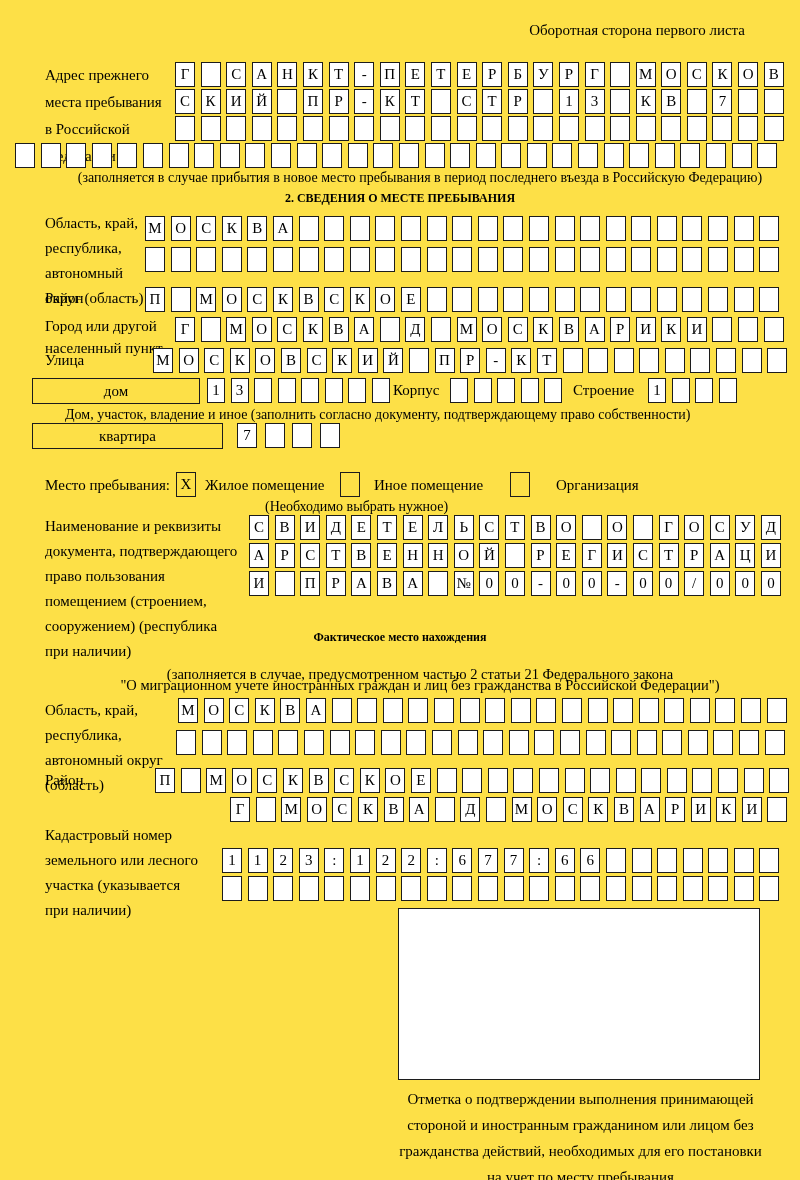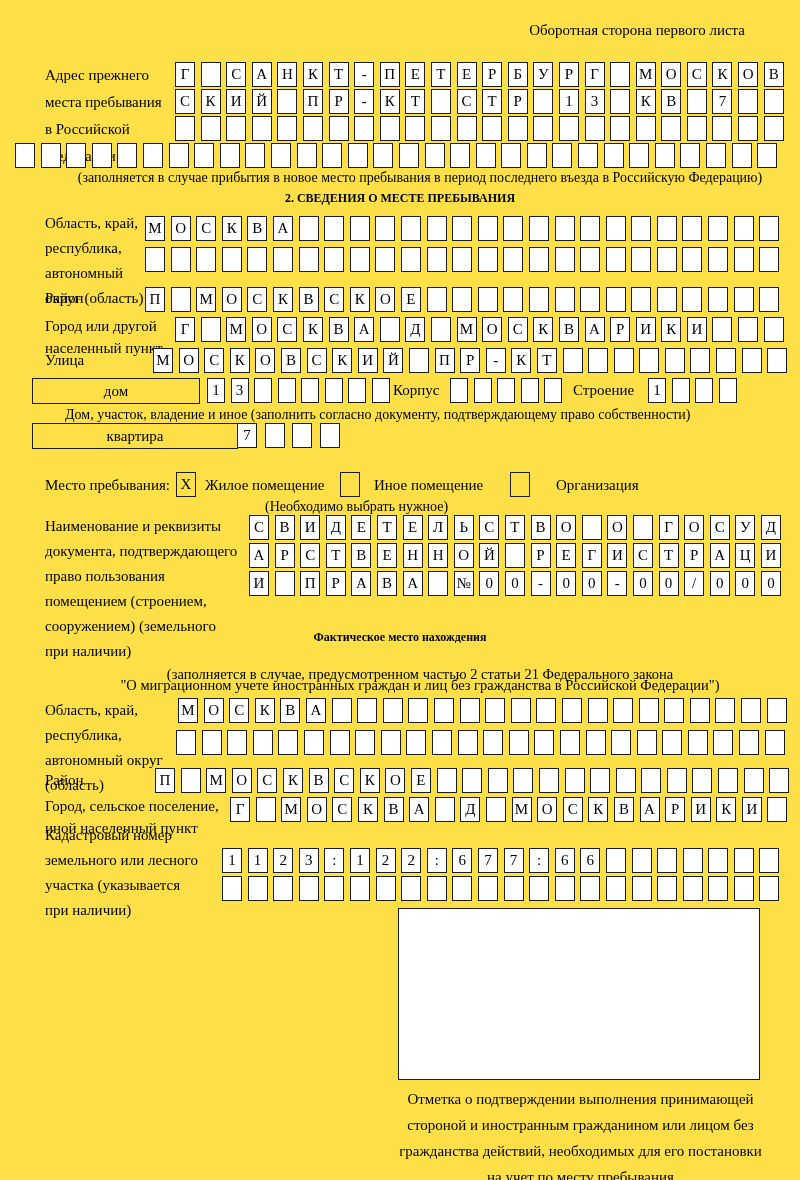--- a/index.html
+++ b/index.html
@@ -328,21 +328,21 @@
     </div>
   <div class="txt" style="left:573px;top:382px;">Строение</div>
   <div class="cells cells-sm" style="left:648px;top:378px;">
       <span class="cell">1</span>
       <span class="cell"></span>
       <span class="cell"></span>
       <span class="cell"></span>
     </div>
   <div class="cap" style="left:45px;top:407px;font-family:Liberation Serif, serif;">Дом, участок, владение и иное (заполнить согласно документу, подтверждающему право собственности)</div>
 
-  <div class="widebox" style="left:32px;top:423px;width:206px;">
+  <div class="widebox" style="left:32px;top:423px;width:191px;">
     <span>квартира</span>
   </div>
   <div class="cells cells-kv" style="left:237px;top:423px;">
       <span class="cell">7</span>
       <span class="cell"></span>
       <span class="cell"></span>
       <span class="cell"></span>
     </div>
 
   <div class="txt" style="left:45px;top:477px;">Место пребывания:</div>
@@ -352,21 +352,21 @@
   <div class="txt" style="left:374px;top:477px;">Иное помещение</div>
   <div class="cellbox" style="left:510px;top:472px;"></div>
   <div class="txt" style="left:556px;top:477px;">Организация</div>
   <div class="cap" style="left:245px;top:499px;">(Необходимо выбрать нужное)</div>
 
   <div class="lbl lh25" style="left:45px;top:514px;">
       <div>Наименование и реквизиты</div>
       <div>документа, подтверждающего</div>
       <div>право пользования</div>
       <div>помещением (строением,</div>
-      <div>сооружением) (земельного</div>
+      <div>сооружением) (республика</div>
       <div>при наличии)</div>
     </div>
   <div class="cells" style="left:249px;top:515px;">
       <span class="cell">С</span>
       <span class="cell">В</span>
       <span class="cell">И</span>
       <span class="cell">Д</span>
       <span class="cell">Е</span>
       <span class="cell">Т</span>
       <span class="cell">Е</span>
@@ -517,24 +517,20 @@
       <span class="cell"></span>
       <span class="cell"></span>
       <span class="cell"></span>
       <span class="cell"></span>
       <span class="cell"></span>
       <span class="cell"></span>
       <span class="cell"></span>
       <span class="cell"></span>
     </div>
 
-  <div class="lbl lh22" style="left:45px;top:795px;">
-      <div>Город, сельское поселение,</div>
-      <div>иной населенный пункт</div>
-    </div>
   <div class="cells" style="left:230px;top:797px;">
       <span class="cell">Г</span>
       <span class="cell"></span>
       <span class="cell">М</span>
       <span class="cell">О</span>
       <span class="cell">С</span>
       <span class="cell">К</span>
       <span class="cell">В</span>
       <span class="cell">А</span>
       <span class="cell"></span>

